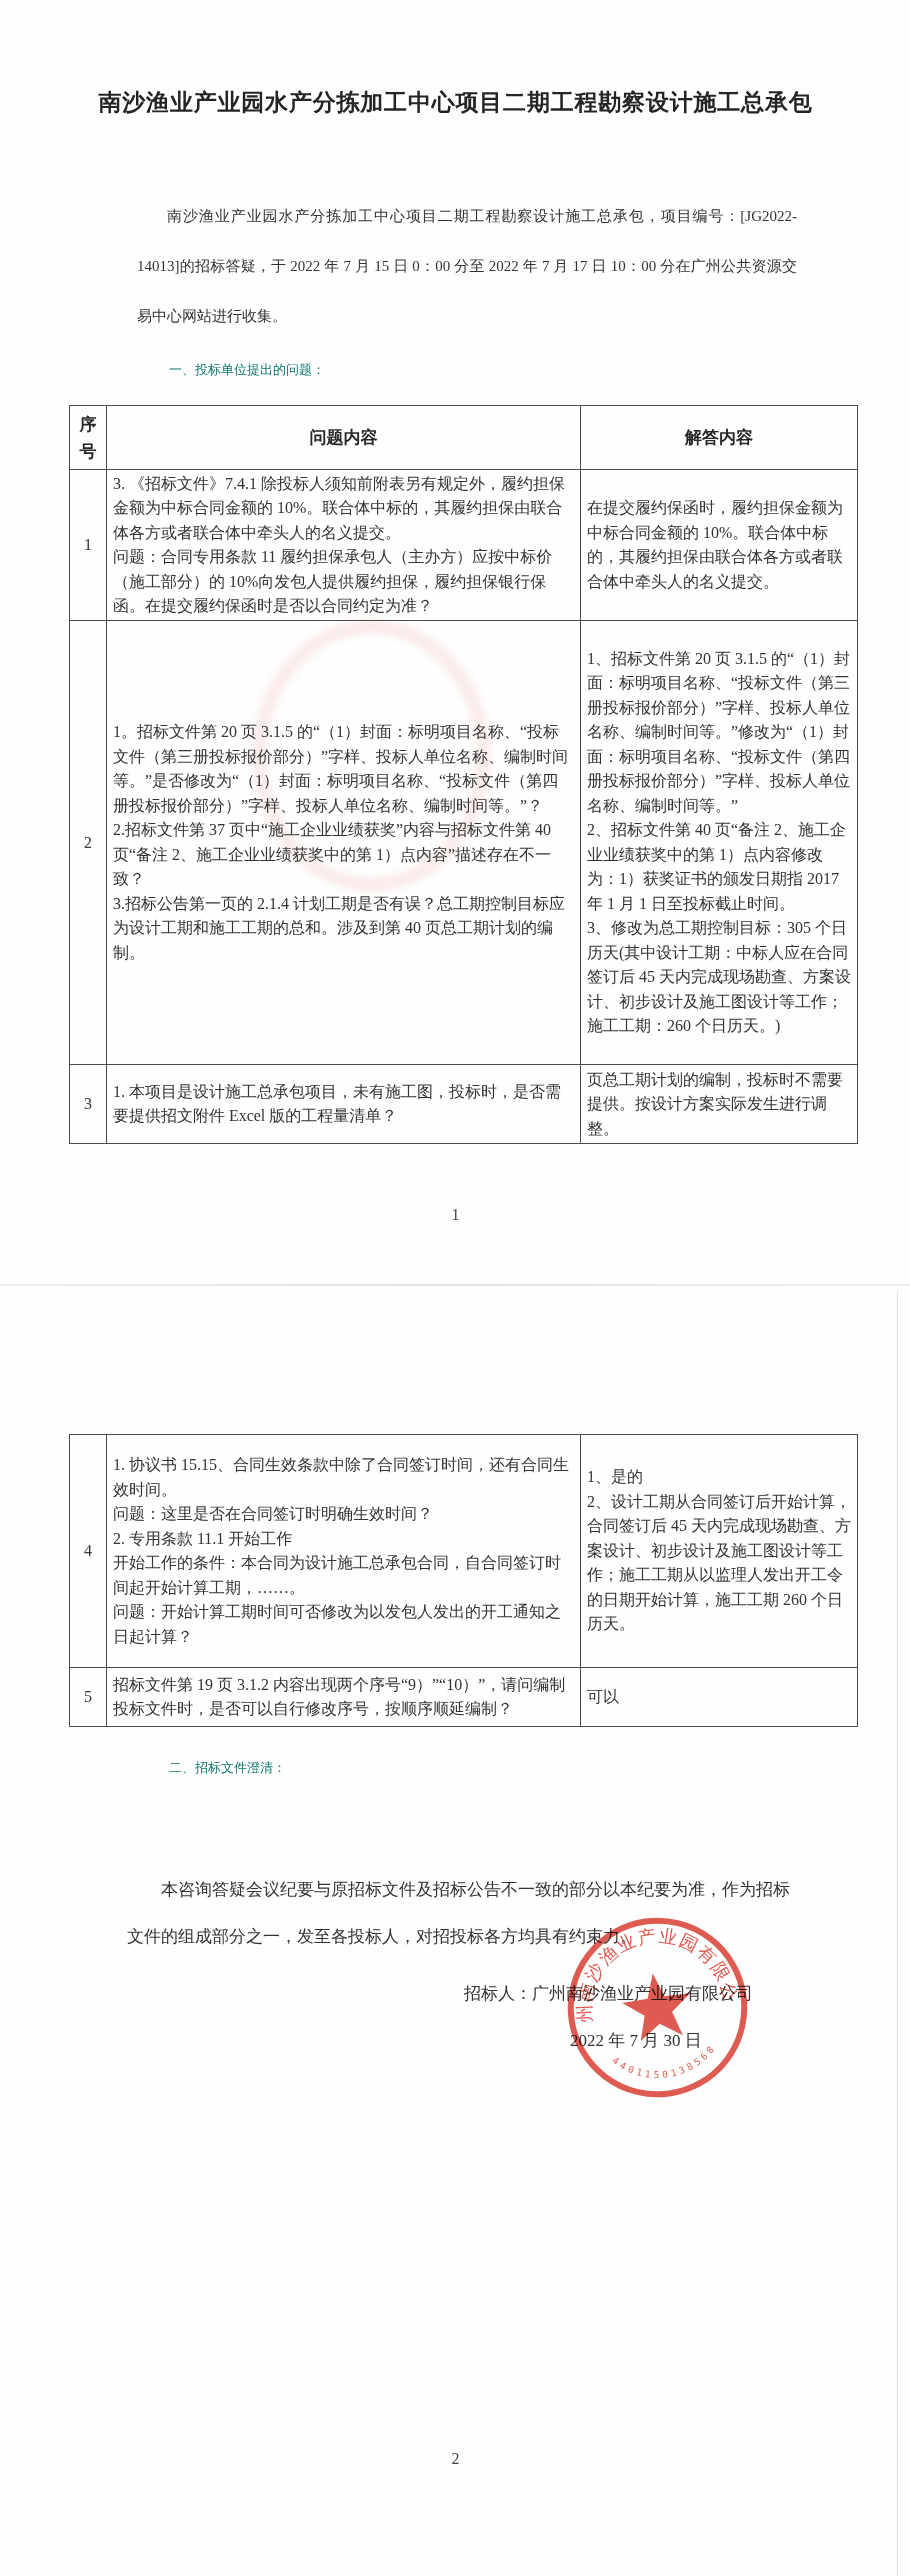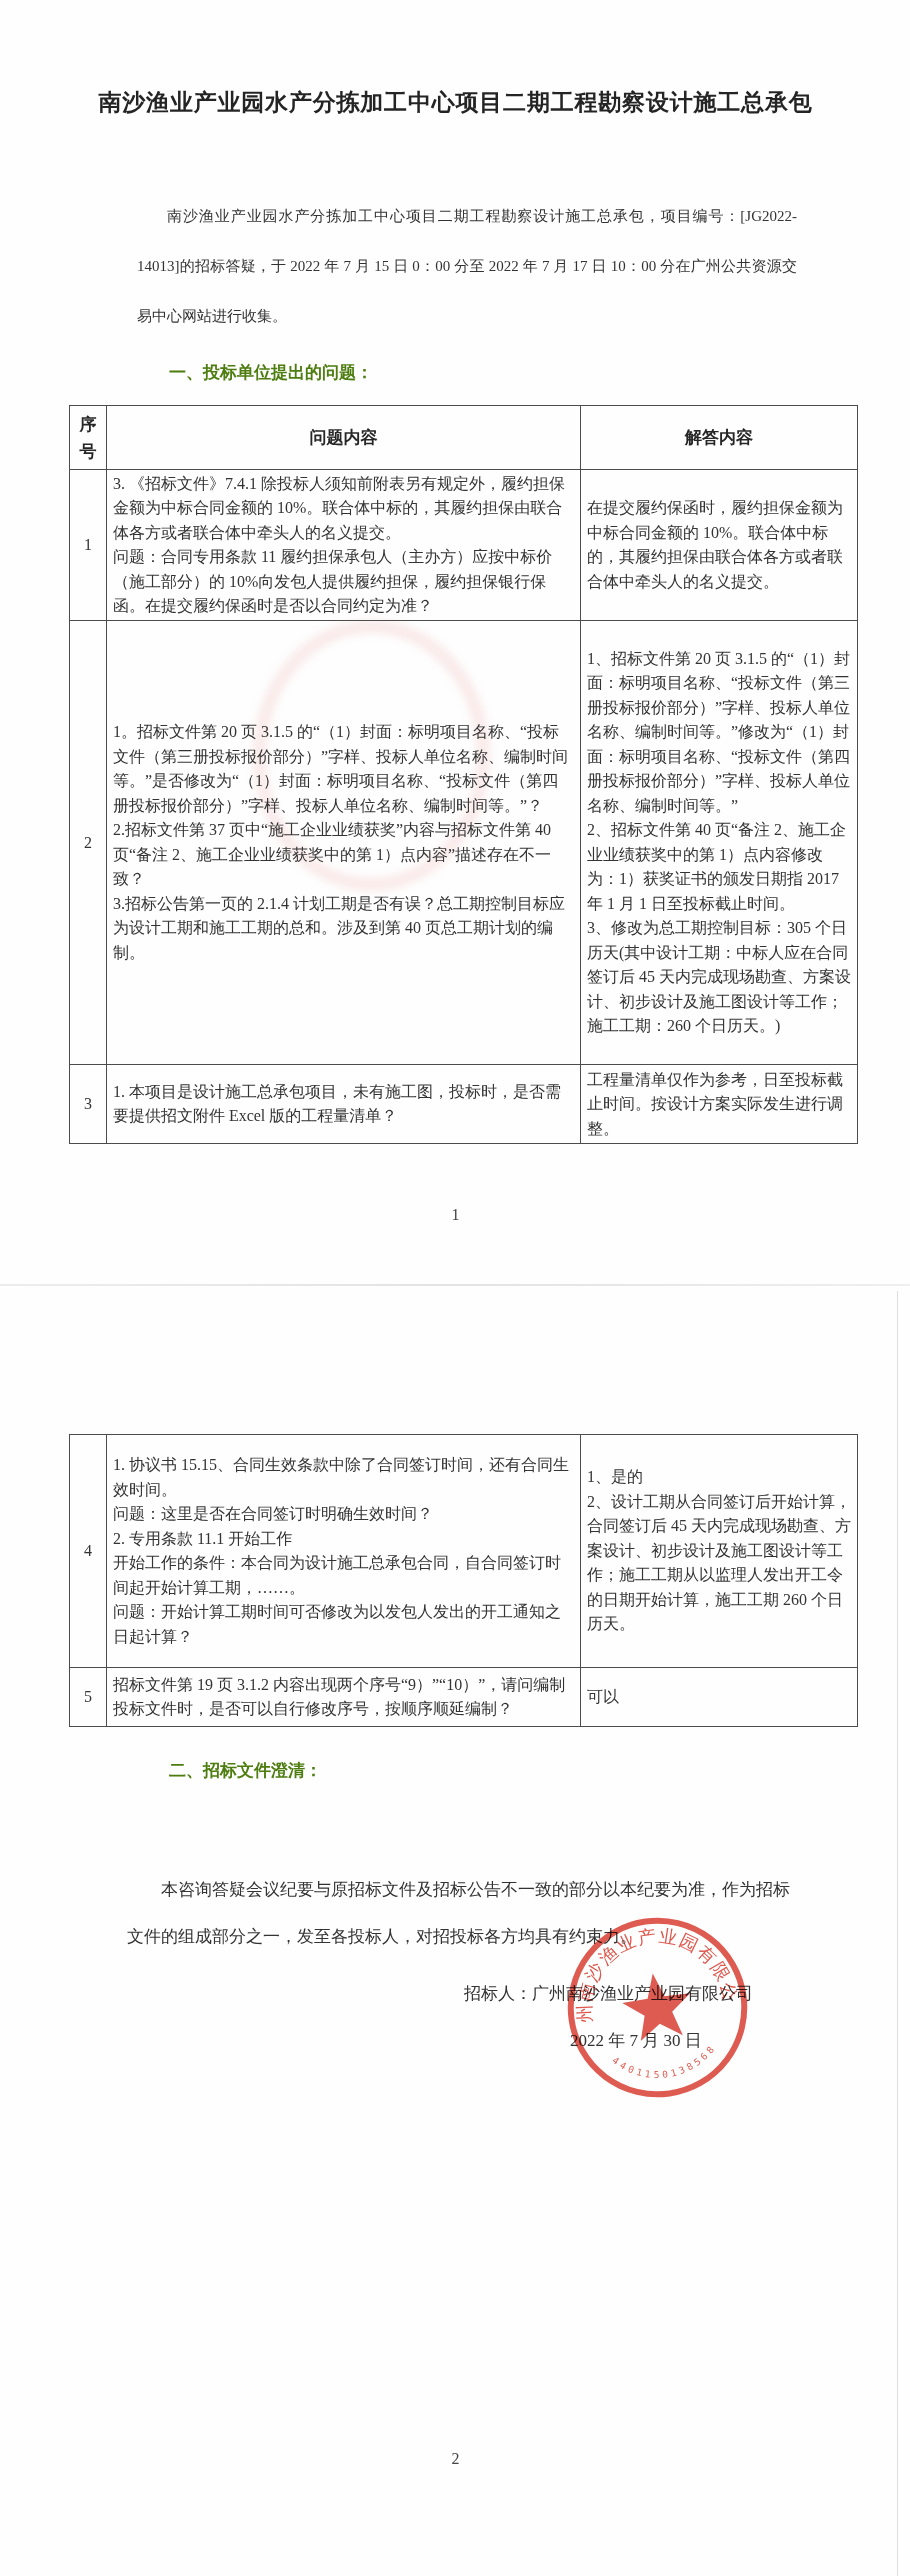--- a/index.html
+++ b/index.html
@@ -17,21 +17,21 @@
     position:absolute;left:0;width:911px;text-align:center;
     font-weight:bold;color:#242424;font-size:23px;letter-spacing:0.8px;
   }
   .t1{top:87px;} .t2{top:143px;}
   .intro{
     position:absolute;left:137px;top:191px;width:660px;
     font-size:15px;line-height:50px;text-align:justify;text-indent:2em;
     color:#333;
   }
   .sec-heading{
-    position:absolute;font-weight:bold;color:#4d7c0f;font-size:17px;
+    position:absolute;font-weight:normal;color:#0f766e;font-size:13px;
   }
   .sec1{left:169px;top:361px;}
   .sec2{left:169px;top:1759px;}
   .clarify-line{
     position:absolute;left:131px;top:1798px;width:675px;
     font-weight:bold;color:#262626;font-size:17px;
   }
   .closing{
     position:absolute;left:127px;top:1866px;width:663px;
     font-size:17px;line-height:47px;text-align:justify;text-indent:2em;color:#333;
@@ -139,21 +139,21 @@
 2、招标文件第 40 页“备注 2、施工企业业绩获奖中的第 1）点内容修改为：1）获奖证书的颁发日期指 2017 年 1 月 1 日至投标截止时间。
 3、修改为总工期控制目标：305 个日历天(其中设计工期：中标人应在合同签订后 45 天内完成现场勘查、方案设计、初步设计及施工图设计等工作；施工工期：260 个日历天。)</div>
           </td>
     </tr>
     <tr class="r3">
       <td class="num">3</td>
       <td class="q">
             <div class="cell-text">1. 本项目是设计施工总承包项目，未有施工图，投标时，是否需要提供招文附件 Excel 版的工程量清单？</div>
           </td>
       <td class="a">
-            <div class="cell-text">工程量清单仅作为参考，日至投标截止时间。按设计方案实际发生进行调整。</div>
+            <div class="cell-text">页总工期计划的编制，投标时不需要提供。按设计方案实际发生进行调整。</div>
           </td>
     </tr>
   </tbody>
     </table>
 
   <div class="page-num pn1">1</div>
 
   <div class="page-divider"></div>
   <div class="edge-line"></div>
 

